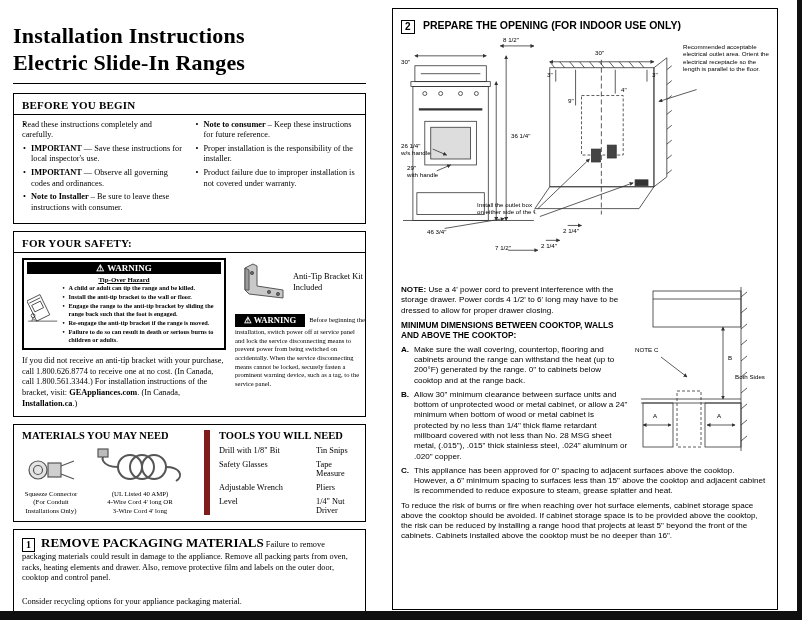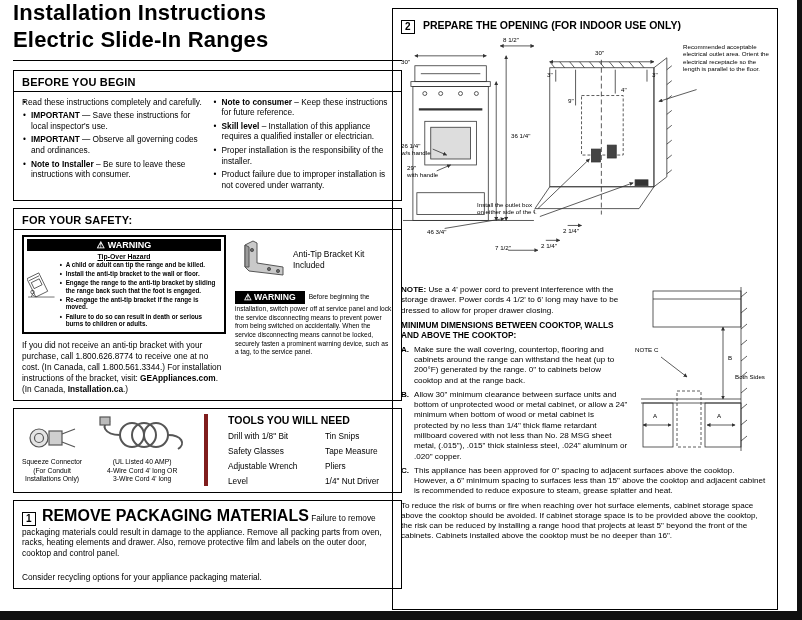--- a/index.html
+++ b/index.html
@@ -2,21 +2,21 @@
 <html><head>
 <meta charset="utf-8">
 <style>
   * { margin:0; padding:0; box-sizing:border-box; }
   html,body { width:802px; height:620px; }
   body { font-family:"Liberation Sans", sans-serif; background:#fff; color:#000; }
   .page { position:relative; width:802px; height:620px; background:#fff; overflow:hidden;
           border-right:5px solid #101010; border-bottom:9px solid #101010; }
 
   
-  .left-col { position:absolute; left:13px; top:0; width:389px; }
+  .left-col { position:absolute; left:13px; top:23px; width:353px;font-family:Liberation Serif, serif; }
   .doc-title { font-size:22px; font-weight:bold; line-height:1.22; letter-spacing:.2px; }
   .title-rule { border-top:1.5px solid #000; margin:6px 0 9px; }
 
   .box { border:1.2px solid #000; padding:5px 8px 6px; margin-bottom:7px; }
   .box h2 { font-size:11px; font-weight:bold; letter-spacing:.2px; }
   .hrule { border-top:1px solid #000; margin:3px -8px 5px; }
 
   .small { font-size:8.3px; line-height:1.28; }
   .two-col { display:flex; gap:10px; }
   .two-col .col { flex:1; }
@@ -39,31 +39,31 @@
   .contact { font-size:8.3px; line-height:1.3; margin-top:6px; }
   .bracket-row { display:flex; align-items:center; margin:2px 0 8px; }
   .bracket-caption { font-size:8.4px; line-height:1.3; width:72px; }
   .warn2 { font-size:6.6px; line-height:1.32; }
   .warnbar2 { display:inline-block; background:#000; color:#fff; font-size:8.6px; font-weight:bold;
               padding:1px 9px; margin:0 4px 1px 0; vertical-align:-1px; }
 
   
   .mt-flex { display:flex; }
   .mat-col { width:182px; flex:none; padding-right:6px; }
-  .tool-col { flex:1; border-left:4px solid #7f1d1d; padding-left:20px; }
+  .tool-col { flex:1; border-left:6px solid #7f1d1d; padding-left:9px; }
   .mt-h { font-size:10.5px; font-weight:bold; margin-bottom:5px; }
   .img-row { display:flex; gap:6px; align-items:flex-end; }
   .img-stack { text-align:center; }
   .img-cap { font-size:6.8px; line-height:1.25; }
   .tools-grid { display:grid; grid-template-columns:97px 1fr; row-gap:5px; font-size:8.3px; margin-top:4px; }
 
   
   .numbox { display:inline-block; border:1.3px solid #000; font-size:10px; font-weight:bold;
             padding:0 3px; line-height:12px; margin-right:4px; vertical-align:-1px; }
-  .s1-title { font-size:16px; font-weight:bold; }
+  .s1-title { font-size:13px; font-weight:bold; }
   .recycle { margin-top:13px; }
 
   
   .step2 { position:absolute; left:392px; top:8px; width:386px; height:602px; border:1.3px solid #000;
            padding:6px 8px; }
   .step2-head { margin-bottom:3px; }
   .step2-title { font-size:10.5px; font-weight:bold; }
   .s2-small { font-size:8.1px; line-height:1.27; }
 
   .diagram1 { position:relative; height:244px; margin:3px 0 4px; }
@@ -99,21 +99,20 @@
       <div class="hrule"></div>
       <div class="two-col small">
         <div class="col">
           <p class="li" style="padding-left:0">Read these instructions completely and carefully.</p>
           <p class="li"><span class="b">IMPORTANT</span><span> — Save these instructions for local inspector's use.</span></p>
           <p class="li"><span class="b">IMPORTANT</span><span> — Observe all governing codes and ordinances.</span></p>
           <p class="li"><span class="b">Note to Installer</span><span> – Be sure to leave these instructions with consumer.</span></p>
         </div>
         <div class="col">
           <p class="li"><span class="b">Note to consumer</span><span> – Keep these instructions for future reference.</span></p>
-          <p class="li"><span class="b">Skill level</span><span> – Installation of this appliance requires a qualified installer or electrician.</span></p>
           <p class="li"><span class="b"></span><span>Proper installation is the responsibility of the installer.</span></p>
           <p class="li"><span class="b"></span><span>Product failure due to improper installation is not covered under warranty.</span></p>
         </div>
       </div>
     </section>
 
     <section class="box">
       <h2>FOR YOUR SAFETY:</h2>
       <div class="hrule"></div>
       <div class="safety-body">
@@ -164,20 +163,21 @@
           <div class="warn2">
             <span class="warnbar2"><span>⚠</span> <span>WARNING</span></span><span>Before beginning the installation, switch power off at service panel and lock the service disconnecting means to prevent power from being switched on accidentally. When the service disconnecting means cannot be locked, securely fasten a prominent warning device, such as a tag, to the service panel.</span>
           </div>
         </div>
       </div>
     </section>
 
     <section class="box">
       <div class="mt-flex">
         <div class="mat-col">
+          <div class="mt-h">MATERIALS YOU MAY NEED</div>
           <div class="img-row">
             <div class="img-stack">
               <svg width="58" height="32" viewBox="0 0 58 32">
                 <g stroke="#555" stroke-width="1.2" fill="none">
                   <circle cx="16" cy="16" r="9" fill="#e4e4e4"></circle>
                   <circle cx="16" cy="16" r="4.5"></circle>
                   <rect x="26" y="9" width="13" height="14" fill="#cfcfcf"></rect>
                   <line x1="39" y1="12" x2="52" y2="7"></line>
                   <line x1="39" y1="20" x2="52" y2="25"></line>
                 </g>

